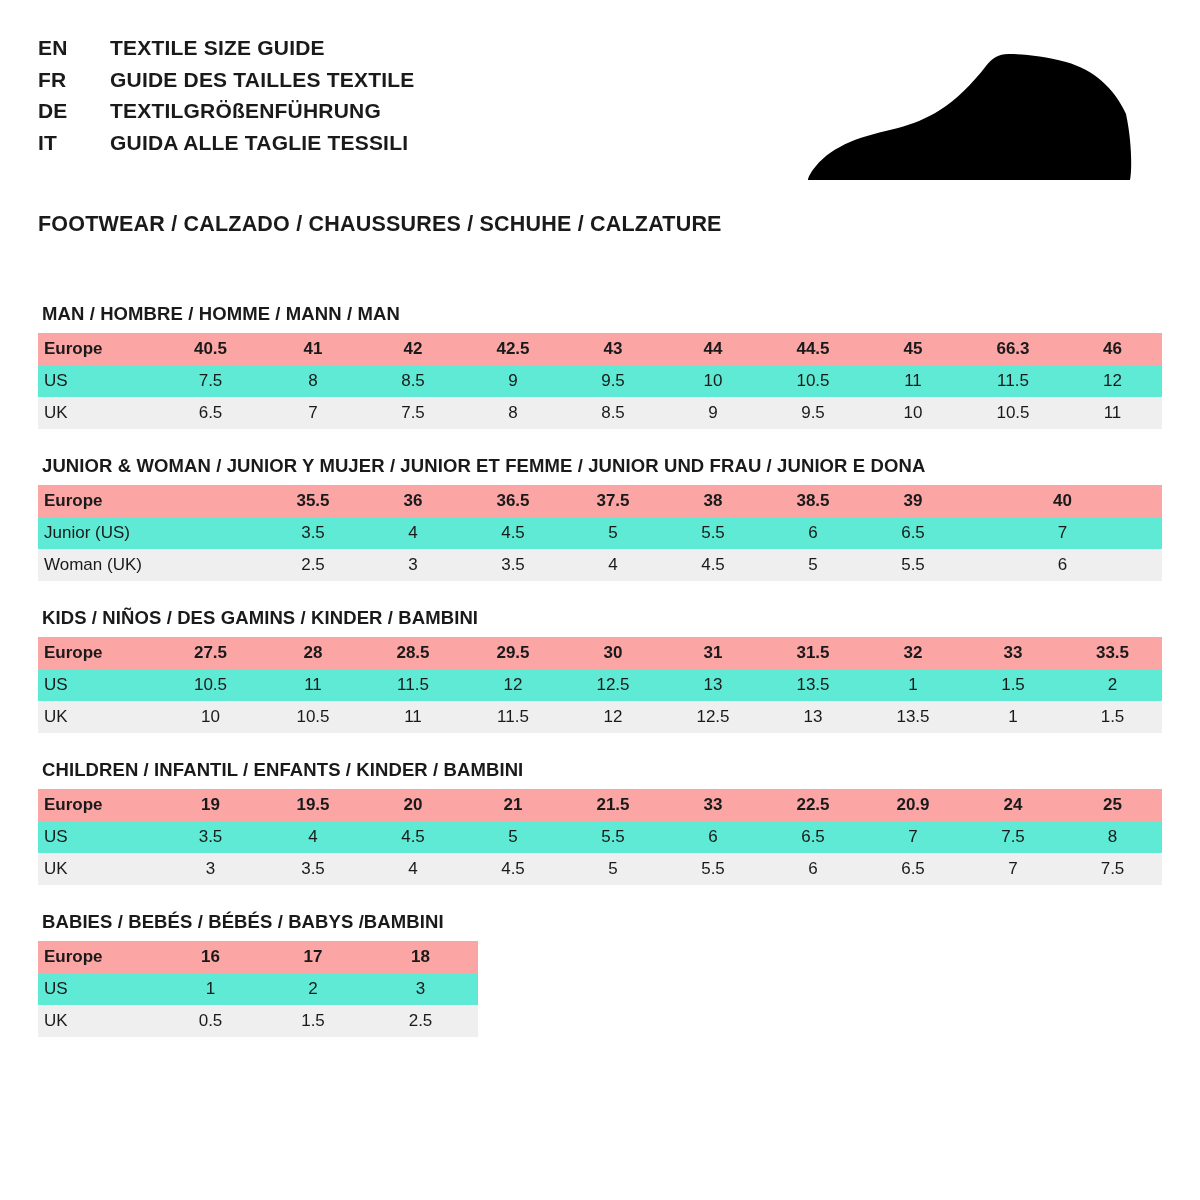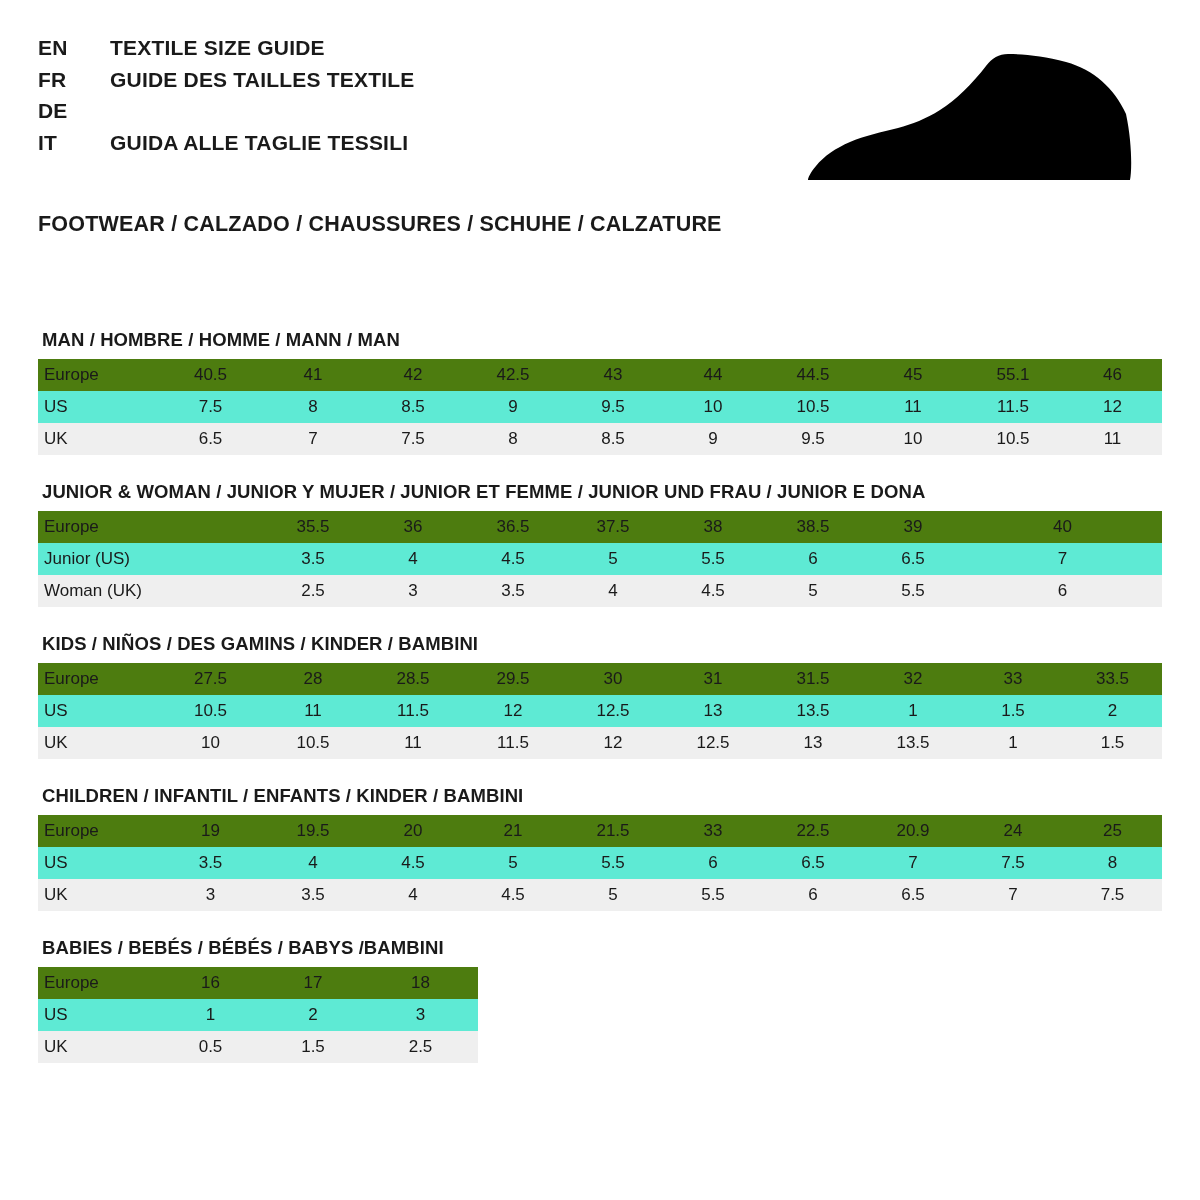--- a/index.html
+++ b/index.html
@@ -60,21 +60,21 @@
 
   .footwear-title {
     font-weight: bold;
     font-size: 21.5px;
     letter-spacing: 0.2px;
     margin-top: 30px;
   }
 
   
   .sections {
-    margin-top: 92px;
+    margin-top: 66px;
   }
   .section {
     margin-bottom: 26px;
   }
   .section-title {
     font-weight: bold;
     font-size: 18.5px;
     letter-spacing: 0.1px;
     margin: 0 0 8px 4px;
   }
@@ -88,22 +88,22 @@
     padding: 0;
     text-align: center;
     vertical-align: middle;
     border: none;
   }
   table.size-table td.rowlabel {
     text-align: left;
     padding-left: 6px;
   }
   tr.head-row td {
-    background: #4d7c0f;
-    font-weight: normal;
+    background: #fca5a5;
+    font-weight: bold;
   }
   tr.alt-row td {
     background: #efefef;
   }
   tr.plain-row td {
     background: #5eead4;
   }
   .sec-man   { width: 1124px; }
   .sec-jw    { width: 1124px; }
   .sec-kids  { width: 1124px; }
@@ -121,20 +121,21 @@
       <div class="lang-row">
         <span class="lang-code">EN</span>
         <span class="lang-text">TEXTILE SIZE GUIDE</span>
       </div>
       <div class="lang-row">
         <span class="lang-code">FR</span>
         <span class="lang-text">GUIDE DES TAILLES TEXTILE</span>
       </div>
       <div class="lang-row">
         <span class="lang-code">DE</span>
+        <span class="lang-text">TEXTILGRÖßENFÜHRUNG</span>
       </div>
       <div class="lang-row">
         <span class="lang-code">IT</span>
         <span class="lang-text">GUIDA ALLE TAGLIE TESSILI</span>
       </div>
     </div>
 
     <div class="shoe-wrap">
       <svg width="340" height="130" viewBox="0 0 340 130" aria-hidden="true">
         <path fill="#000000" d="M332 62 C320 36 300 18 272 10 C250 4 232 2 214 2
@@ -175,21 +176,21 @@
             <tr class="head-row">
           <td class="rowlabel">Europe</td>
           <td>40.5</td>
           <td>41</td>
           <td>42</td>
           <td>42.5</td>
           <td>43</td>
           <td>44</td>
           <td>44.5</td>
           <td>45</td>
-          <td>55.1</td>
+          <td>66.3</td>
           <td>46</td>
         </tr>
         <tr class="plain-row">
           <td class="rowlabel">US</td>
           <td>7.5</td>
           <td>8</td>
           <td>8.5</td>
           <td>9</td>
           <td>9.5</td>
           <td>10</td>

